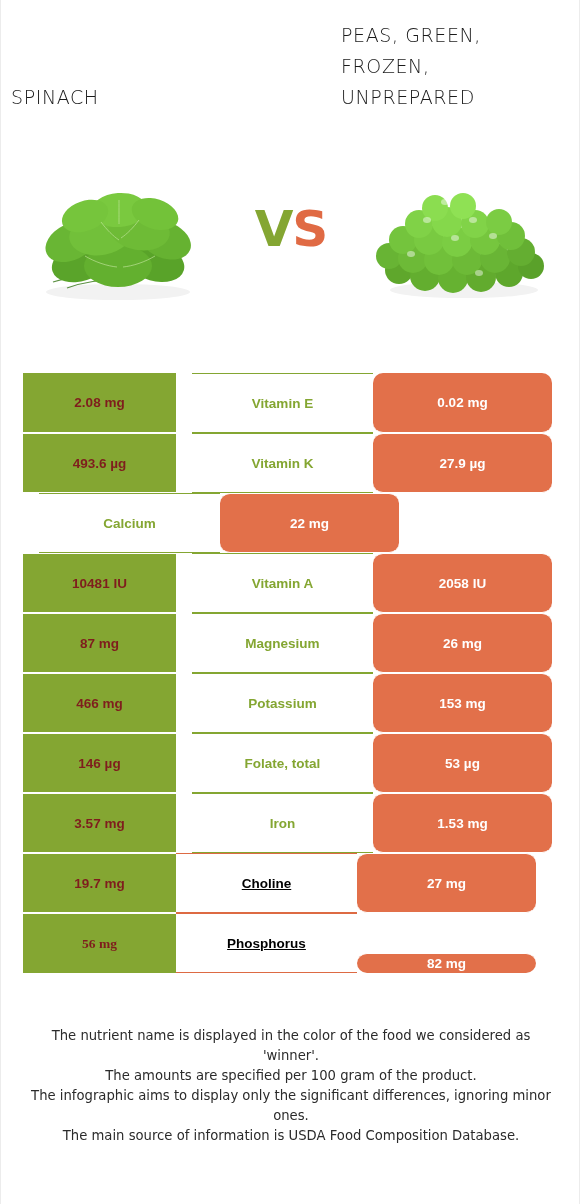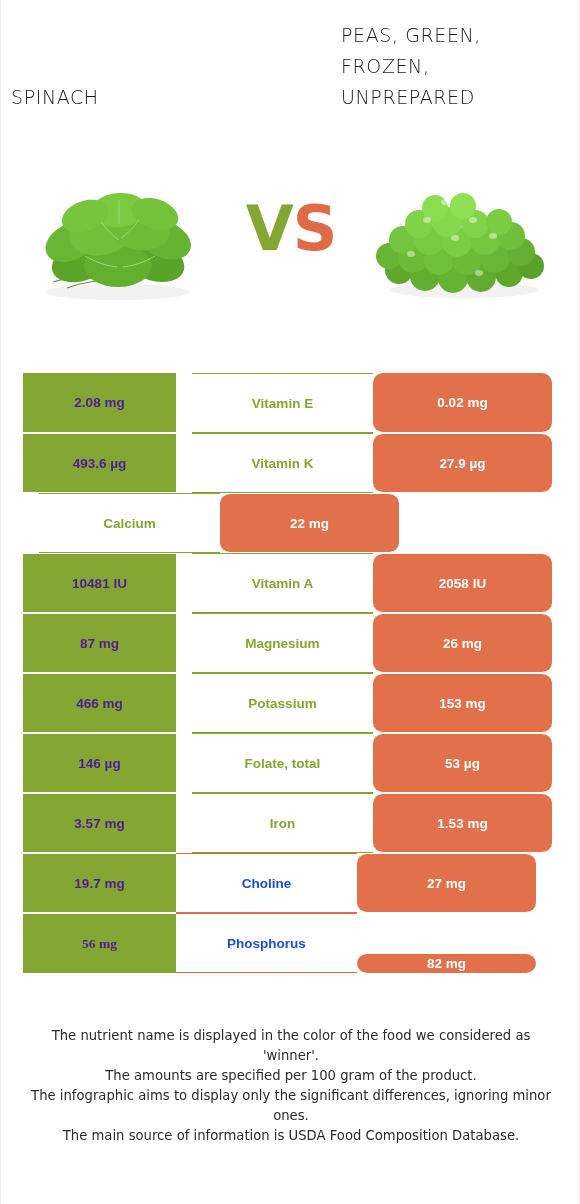--- a/index.html
+++ b/index.html
@@ -40,21 +40,21 @@
 
   .food-img{position:absolute;top:0;width:190px;height:140px;}
   .food-left{left:22px;}
   .food-right{left:368px;}
 
   .vs{
     position:absolute;left:230px;top:28px;width:120px;
     text-align:center;
     font-family:"DejaVu Sans", sans-serif;
     font-weight:700;
-    font-size:62px;
+    font-size:50px;
     line-height:62px;
     letter-spacing:-1px;
   }
   .vs .v{color:#84A632;}
   .vs .s{color:#E06A44;}
 
   
   .table{
     position:absolute;left:22px;top:373px;
     width:536px;
@@ -66,21 +66,21 @@
   }
   .cell{
     display:flex;align-items:center;justify-content:center;
     font-size:13.5px;
     font-weight:700;
     box-sizing:border-box;
   }
   .cell-left{
     width:153px;
     background:#84A632;
-    color:#4c1d95;
+    color:#7f1d1d;
     border-top:1px solid #ffffff;
     border-bottom:1px solid #ffffff;
   }
   .row:first-child .cell-left{border-top:none;}
   .row:last-child .cell-left{border-bottom:none;font-family:Liberation Serif, serif;}
 
   .cell-mid{
     width:181px;
     background:#ffffff;
     box-sizing:border-box;
@@ -97,23 +97,24 @@
   .row:last-child .cell-right{border-bottom:none;margin-top:40px;}
 
   
   .win-green .cell-mid{
     color:#84A632;
     border-top:1px solid #84A632;
     border-bottom:1px solid #84A632;
     margin-left:16px;
   }
   .win-orange .cell-mid{
-    color:#1d4ed8;
+    color:#000000;
     border-top:1px solid #DD6A43;
     border-bottom:1px solid #DD6A43;
+    text-decoration:underline;
   }
 
   
   .footer{
     position:absolute;left:22px;top:1026px;width:536px;
     text-align:center;
     font-family:"DejaVu Sans", sans-serif;
     font-size:13.2px;
     line-height:20px;
     color:#2b2b2b;

